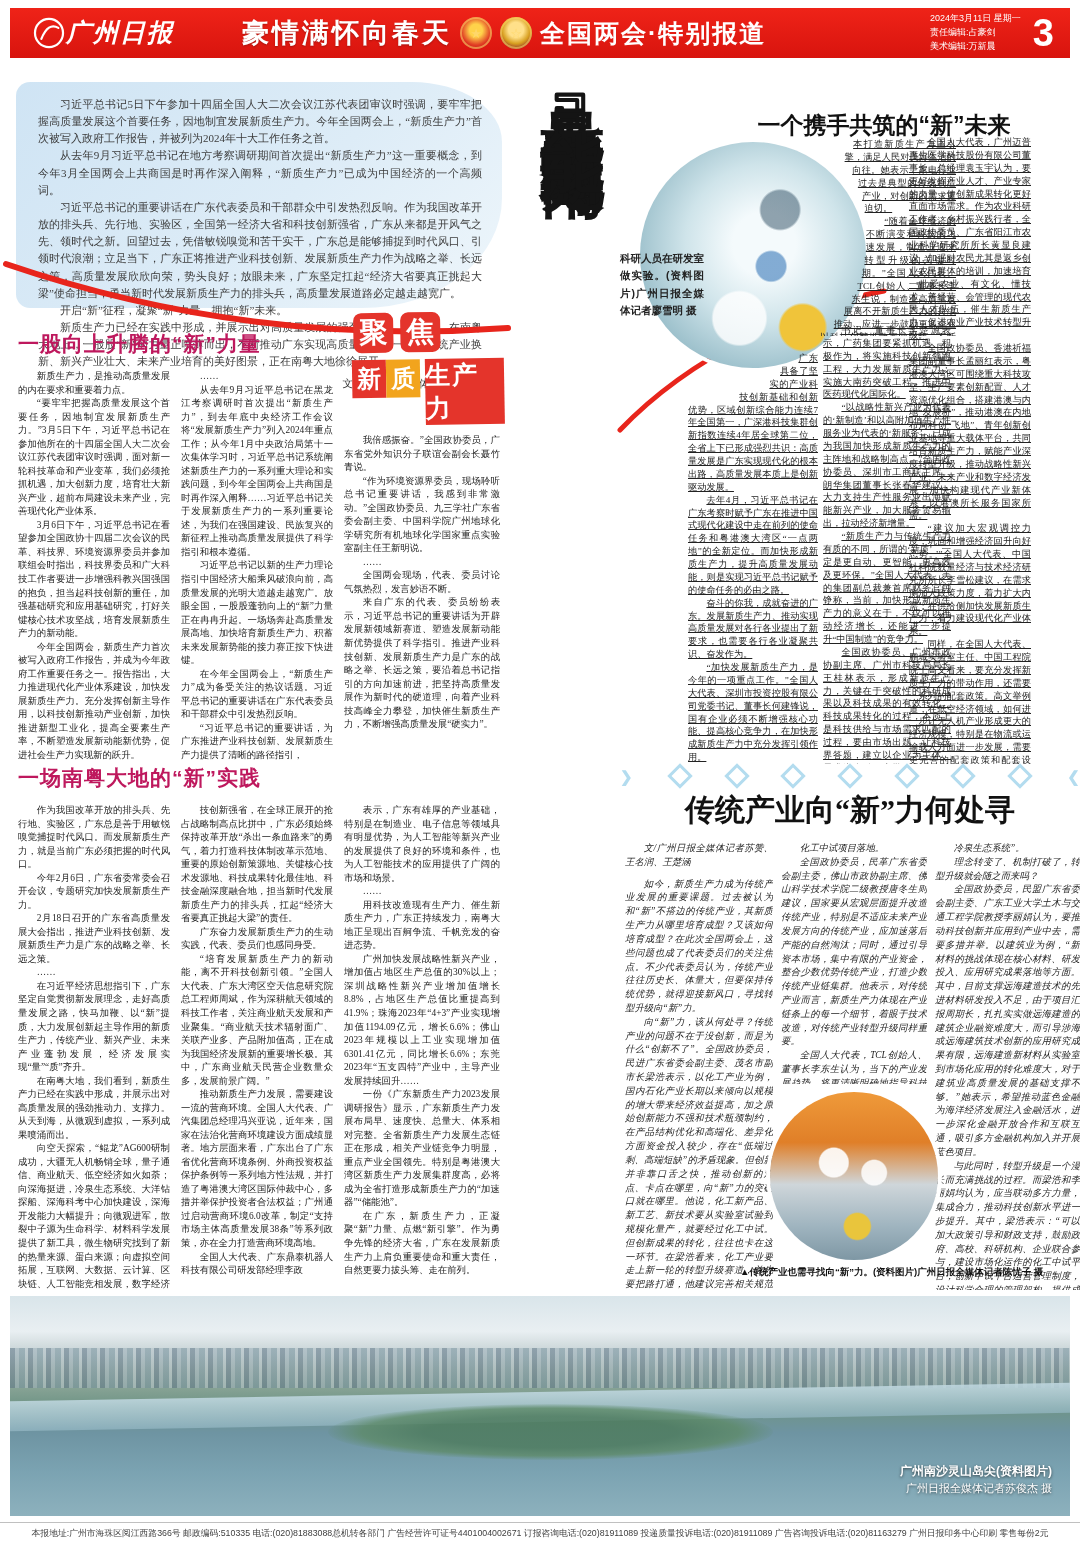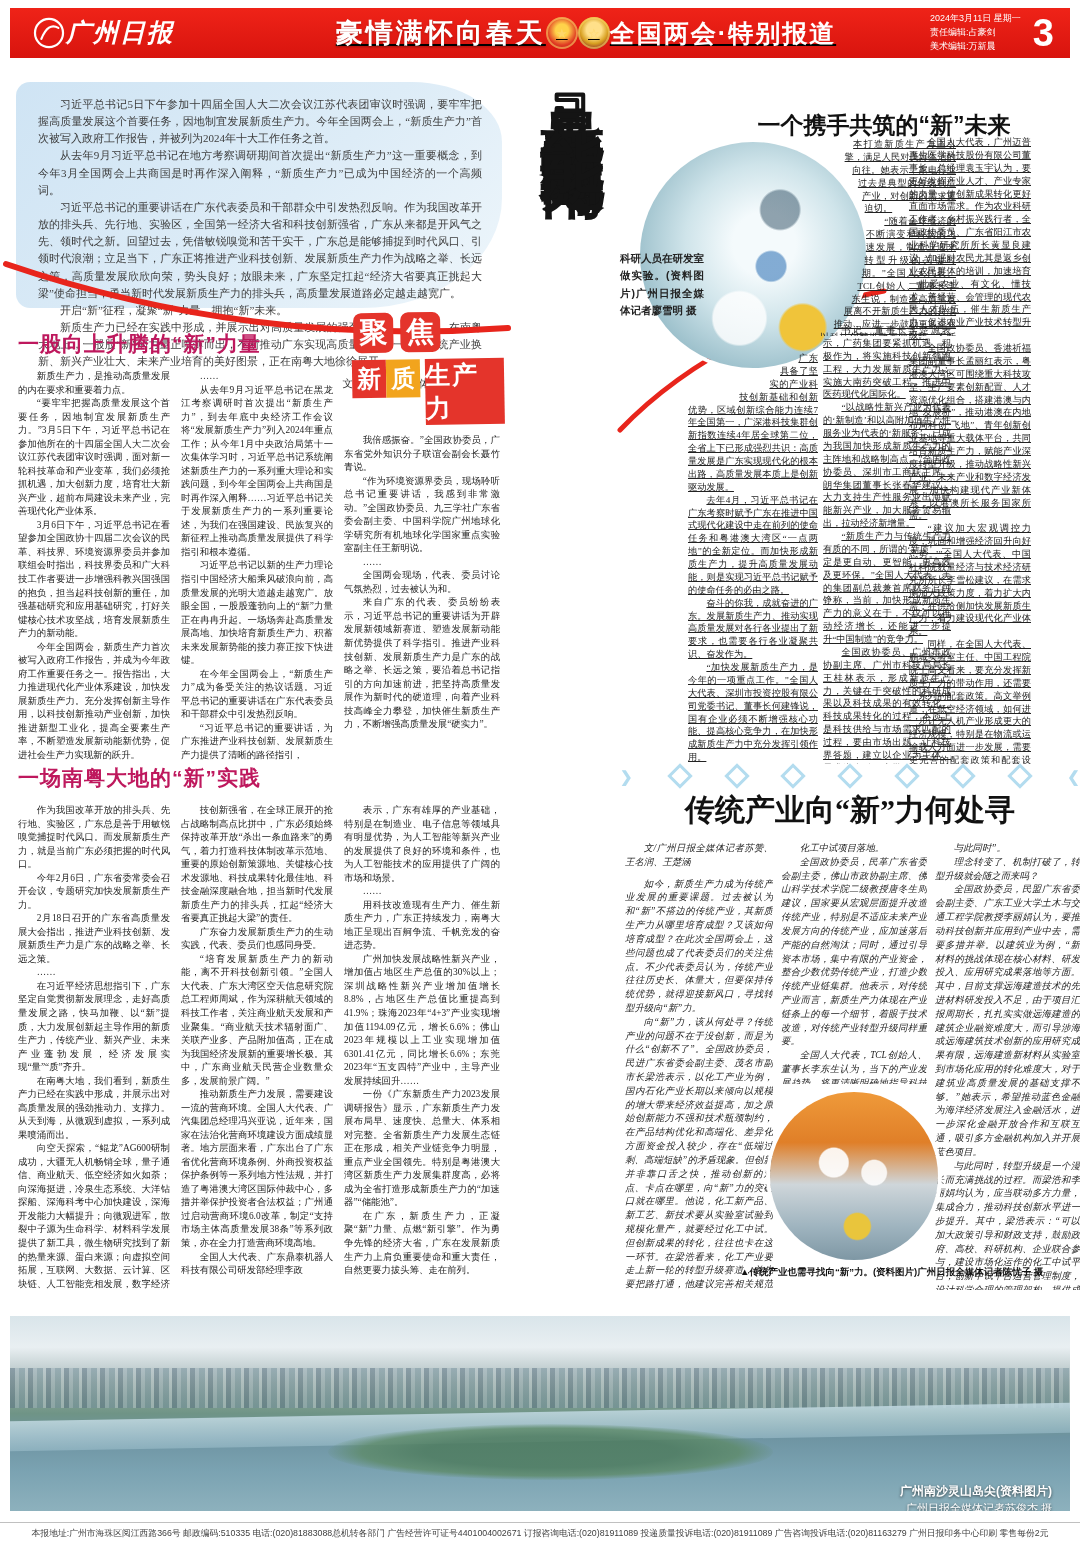--- a/index.html
+++ b/index.html
@@ -5,21 +5,21 @@
   html,body{margin:0;padding:0;background:#f2f2f2;}
   #page{position:relative;width:1080px;height:1544px;background:#fff;margin:0 auto;
         font-family:"Liberation Sans",sans-serif;overflow:hidden;}
   
   .masthead{position:absolute;left:10px;top:8px;width:1060px;height:50px;
             background:linear-gradient(180deg,#ef2318,#d8140e);display:flex;align-items:center;}
   .logo-wrap{display:flex;align-items:flex-start;margin-left:22px;width:210px;}
   .logo-circle{width:34px;height:34px;flex:0 0 auto;}
   .paper-name{color:#fff;font-family:"Liberation Serif",serif;font-style:italic;
               font-weight:bold;font-size:25px;letter-spacing:2px;white-space:nowrap;}
-  .mast-center{flex:1;display:flex;align-items:center;justify-content:center;gap:0;text-decoration:underline;}
+  .mast-center{flex:1;display:flex;align-items:center;gap:8px;}
   .slogan{color:#fff;font-weight:900;font-size:27px;letter-spacing:3px;white-space:nowrap;
           text-shadow:0 1px 2px rgba(0,0,0,.25);}
   .emblem{width:32px;height:32px;border-radius:50%;flex:0 0 auto;display:flex;align-items:center;
           justify-content:center;color:#ffd76a;font-size:13px;box-shadow:0 0 0 2px rgba(255,215,106,.55) inset;}
   .emblem.nat{background:radial-gradient(circle at 50% 42%,#ffd24a 0 26%,#e03b23 60%,#a80f14 100%);}
   .emblem.cppcc{background:radial-gradient(circle at 50% 40%,#ffe08a 0 30%,#d8a021 55%,#8c2a2a 80%,#233f6e 100%);}
   .banner-title{color:#fff;font-weight:900;font-size:25px;letter-spacing:2px;white-space:nowrap;}
   .mast-right{display:flex;align-items:center;gap:12px;margin-right:16px;}
   .date-block{color:#fff;font-size:9px;line-height:1.55;text-align:left;white-space:nowrap;}
   .page-no{color:#fff;font-size:38px;font-weight:900;line-height:1;}
@@ -81,22 +81,22 @@
       linear-gradient(180deg,#ef9a3a 0%,#e07f28 30%,#cfd6da 55%,#9fb4bf 80%,#7e97a4 100%);}
   .photo-cap1{position:absolute;left:620px;top:250px;width:84px;font-size:10.5px;font-weight:700;
               color:#222;line-height:1.65;text-align:justify;}
   .photo-cap2{position:absolute;left:740px;top:1266px;width:340px;font-size:9.5px;font-weight:700;color:#111;}
   
   .divider{position:absolute;left:620px;top:766px;width:460px;height:20px;display:flex;
            align-items:center;justify-content:space-between;}
   .dmd{width:12px;height:12px;border:3px solid #b3dcef;transform:rotate(45deg);background:#fff;}
   .chev{color:#b3dcef;font-weight:900;font-size:15px;line-height:1;}
   
-  .panorama{position:absolute;left:10px;top:1296px;width:1060px;height:195px;overflow:hidden;
-    background:linear-gradient(180deg,#d9e5ea 0%,#e9eff2 16%,#c6d2d4 26%,#a6b8ae 34%,#86a294 42%,#6f9486 50%,#6e94a2 62%,#7ba3b2 80%,#8db1bd 100%);margin-top:20px;}
+  .panorama{position:absolute;left:10px;top:1296px;width:1060px;height:220px;overflow:hidden;
+    background:linear-gradient(180deg,#d9e5ea 0%,#e9eff2 16%,#c6d2d4 26%,#a6b8ae 34%,#86a294 42%,#6f9486 50%,#6e94a2 62%,#7ba3b2 80%,#8db1bd 100%);}
   .panorama::before{content:"";position:absolute;left:0;top:52px;width:100%;height:40px;opacity:.55;
     background:repeating-linear-gradient(90deg,#5c7485 0 5px,#9db0ba 5px 9px,#74909c 9px 15px,#b6c4ca 15px 18px);}
   .panorama::after{content:"";position:absolute;left:30%;top:108px;width:42%;height:56px;border-radius:50%;
     background:radial-gradient(ellipse at center,#4c7a5a 0 40%,#5d8a68 60%,transparent 72%);opacity:.8;}
   .river{position:absolute;left:0;top:96px;width:100%;height:30px;
     background:linear-gradient(180deg,rgba(190,214,222,.9),rgba(150,185,198,.7));transform:skewY(-1deg);}
   .pan-cap{position:absolute;right:18px;top:166px;text-align:right;color:#fff;
            text-shadow:0 1px 3px rgba(0,0,0,.65);line-height:1.5;}
   .pan-cap .l1{font-size:12px;font-weight:800;}
   .pan-cap .l2{font-size:11px;}
@@ -180,21 +180,21 @@
       <p>……</p>
       <p>从去年9月习近平总书记在黑龙江考察调研时首次提出“新质生产力”，到去年底中央经济工作会议将“发展新质生产力”列入2024年重点工作；从今年1月中央政治局第十一次集体学习时，习近平总书记系统阐述新质生产力的一系列重大理论和实践问题，到今年全国两会上共商国是时再作深入阐释……习近平总书记关于发展新质生产力的一系列重要论述，为我们在强国建设、民族复兴的新征程上推动高质量发展提供了科学指引和根本遵循。</p>
       <p>习近平总书记以新的生产力理论指引中国经济大船乘风破浪向前，高质量发展的光明大道越走越宽广。放眼全国，一股股蓬勃向上的“新”力量正在冉冉升起。一场场奔赴高质量发展高地、加快培育新质生产力、积蓄未来发展新势能的接力赛正按下快进键。</p>
       <p>在今年全国两会上，“新质生产力”成为备受关注的热议话题。习近平总书记的重要讲话在广东代表委员和干部群众中引发热烈反响。</p>
       <p>“习近平总书记的重要讲话，为广东推进产业科技创新、发展新质生产力提供了清晰的路径指引，</p>
     </div>
   <div class="col serifbody" style="left:344px;top:434px;width:156px;height:328px;">
       <p>我倍感振奋。”全国政协委员，广东省党外知识分子联谊会副会长聂竹青说。</p>
       <p>“作为环境资源界委员，现场聆听总书记重要讲话，我感到非常激动。”全国政协委员、九三学社广东省委会副主委、中国科学院广州地球化学研究所有机地球化学国家重点实验室副主任王新明说。</p>
       <p>……</p>
-      <p>全国两会现场，代表、委员讨论气氛热烈，过去被认为和。</p>
+      <p>全国两会现场，代表、委员讨论气氛热烈，发言妙语不断。</p>
       <p>来自广东的代表、委员纷纷表示，习近平总书记的重要讲话为开辟发展新领域新赛道、塑造发展新动能新优势提供了科学指引。推进产业科技创新、发展新质生产力是广东的战略之举、长远之策，要沿着总书记指引的方向加速前进，把坚持高质量发展作为新时代的硬道理，向着产业科技高峰全力攀登，加快催生新质生产力，不断增强高质量发展“硬实力”。</p>
     </div>
 
   <div class="sec-title" style="left:18px;top:764px;">一场南粤大地的“新”实践</div>
   <div class="col serifbody" style="left:18px;top:804px;width:152px;height:486px;">
       <p>作为我国改革开放的排头兵、先行地、实验区，广东总是善于用敏锐嗅觉捕捉时代风口。而发展新质生产力，就是当前广东必须把握的时代风口。</p>
       <p>今年2月6日，广东省委常委会召开会议，专题研究加快发展新质生产力。</p>
       <p>2月18日召开的广东省高质量发展大会指出，推进产业科技创新、发展新质生产力是广东的战略之举、长远之策。</p>
       <p>……</p>
       <p>在习近平经济思想指引下，广东坚定自觉贯彻新发展理念，走好高质量发展之路，快马加鞭、以“新”提质，大力发展创新起主导作用的新质生产力，传统产业、新兴产业、未来产业蓬勃发展，经济发展实现“量”“质”齐升。</p>
@@ -268,21 +268,21 @@
         <p>如今，新质生产力成为传统产业发展的重要课题。过去被认为和“新”不搭边的传统产业，其新质生产力从哪里培育成型？又该如何培育成型？在此次全国两会上，这些问题也成了代表委员们的关注焦点。不少代表委员认为，传统产业往往历史长、体量大，但要保持传统优势，就得迎接新风口，寻找转型升级向“新”力。</p>
         <p>向“新”力，该从何处寻？传统产业的问题不在于没创新，而是为什么“创新不了”。全国政协委员，民进广东省委会副主委、茂名市副市长梁浩表示，以化工产业为例，国内石化产业长期以来倾向以规模的增大带来经济效益提高，加之原始创新能力不强和技术瓶颈制约，在产品结构优化和高端化、差异化方面资金投入较少，存在“低端过剩、高端短缺”的矛盾现象。但创新并非靠口舌之快，推动创新的难点、卡点在哪里，向“新”力的突破口就在哪里。他说，化工新产品、新工艺、新技术要从实验室试验到规模化量产，就要经过化工中试。但创新成果的转化，往往也卡在这一环节。在梁浩看来，化工产业要走上新一轮的转型升级赛道，首先要把路打通，他建议完善相关规范和管理，推动</p>
       </div>
   </div>
   <div class="col tradbody" style="left:781px;top:842px;width:146px;height:242px;">
       <p>化工中试项目落地。</p>
       <p>全国政协委员，民革广东省委会副主委，佛山市政协副主席、佛山科学技术学院二级教授唐冬生则建议，国家要从宏观层面提升改造传统产业，特别是不适应未来产业发展方向的传统产业，应加速落后产能的自然淘汰；同时，通过引导资本市场，集中有限的产业资金，整合少数优势传统产业，打造少数传统产业链集群。他表示，对传统产业而言，新质生产力体现在产业链条上的每一个细节，着眼于技术改造，对传统产业转型升级同样重要。</p>
       <p>全国人大代表，TCL创始人、董事长李东生认为，当下的产业发展趋势，将更清晰明确地指导科技创新实践，进一步推进制造业转型升级，为经济发展提供新动能，“而企业也要从产业中低端向产业中</p>
     </div>
   <div class="col tradbody" style="left:935px;top:842px;width:145px;height:448px;">
-      <p>与此同时”。</p>
+      <p>冷泉生态系统”。</p>
       <p>理念转变了、机制打破了，转型升级就会随之而来吗？</p>
       <p>全国政协委员，民盟广东省委会副主委、广东工业大学土木与交通工程学院教授李丽娟认为，要推动科技创新并应用到产业中去，需要多措并举。以建筑业为例，“新材料的挑战体现在核心材料、研发投入、应用研究成果落地等方面。其中，目前支撑远海建造技术的先进材料研发投入不足，由于项目汇报周期长，扎扎实实做远海建造的建筑企业融资难度大，而引导涉海或远海建筑技术创新的应用研究成果有限，远海建造新材料从实验室到市场化应用的转化难度大，对于建筑业高质量发展的基础支撑不够。”她表示，希望推动蓝色金融为海洋经济发展注入金融活水，进一步深化金融开放合作和互联互通，吸引多方金融机构加入并开展蓝色项目。</p>
       <p>与此同时，转型升级是一个漫长而充满挑战的过程。而梁浩和李丽娟均认为，应当联动多方力量，集成合力，推动科技创新水平进一步提升。其中，梁浩表示：“可以加大政策引导和财政支持，鼓励政府、高校、科研机构、企业联合参与，建设市场化运作的化工中试平台，创新中试平台运营管理制度，设计科学合理的管理架构，提供成果转化服务，明确产权归属和责任关系。”</p>
     </div>
   <div class="photo-circle photo-workers"></div>
   <div class="photo-cap2">▲传统产业也需寻找向“新”力。(资料图片)广州日报全媒体记者陈忧子 摄</div>
 
   <div class="panorama">
     <div class="river"></div>
     <div class="pan-cap">

